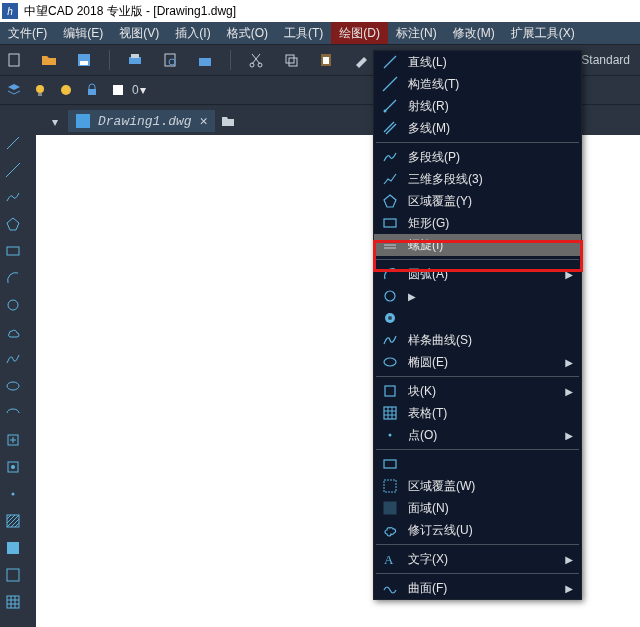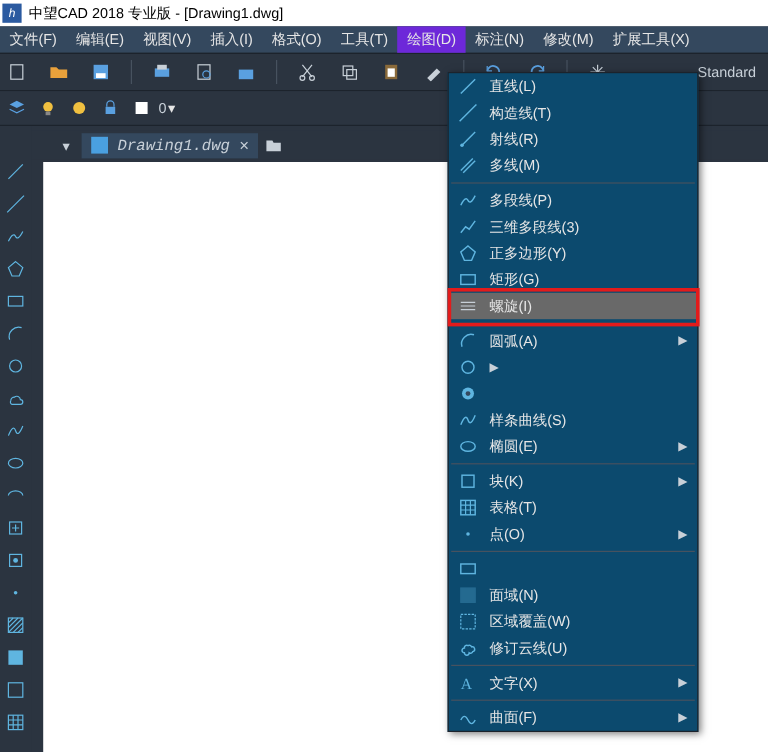--- a/index.html
+++ b/index.html
@@ -1,38 +1,38 @@
 <!DOCTYPE html>
 <html><head>
 <meta charset="utf-8">
 <style>
   html,body{margin:0;padding:0;width:640px;height:627px;background:#2b3440;font-family:"Microsoft YaHei",sans-serif;font-size:12px;color:#e6e6e6;overflow:hidden}
   .titlebar{height:22px;background:#fff;color:#000;display:flex;align-items:center;padding:0 2px;font-size:12px}
   .titlebar .logo{width:16px;height:16px;background:#2b5aa0;color:#fff;display:flex;align-items:center;justify-content:center;font-size:10px;font-style:italic;margin-right:6px}
   .menubar{height:22px;background:#34485e;display:flex;align-items:stretch}
   .menubar .mitem{padding:11px 8px;display:flex;align-items:center;cursor:default;white-space:nowrap}
-  .menubar .mitem.active{background:#6d28d9}
+  .menubar .mitem.active{background:#7f1d1d}
   .toolbar1{height:30px;background:#2b3440;border-top:1px solid #1c232c;border-bottom:1px solid #1c232c;display:flex;align-items:center;padding:0 2px;gap:11px}
   .toolbar2{height:28px;background:#2b3440;border-bottom:1px solid #1c232c;display:flex;align-items:center;padding:0 2px;gap:2px}
   .tb-btn{width:24px;height:24px;display:flex;align-items:center;justify-content:center;color:#c8d0d8}
   .tb-sep{width:1px;height:20px;background:#47525f;margin:0 2px}
   .tb-style{margin-left:auto;color:#c8d0d8;padding-right:8px}
   .dock{display:flex;height:525px}
   .sidebar{width:26px;background:#2b3440;display:flex;flex-direction:column;align-items:center;padding-top:28px;gap:7px}
   .sb-btn{width:20px;height:20px;display:flex;align-items:center;justify-content:center;color:#5fb5e0}
   .docarea{flex:1;background:#2b3440;position:relative}
   .tabstrip{height:24px;background:#2b3440;display:flex;align-items:center;gap:4px;padding-left:26px;position:absolute;top:4px;left:0;right:0}
   .darrow{width:12px;height:12px;color:#c8d0d8}
   .tab{background:#34485e;padding:3px 8px;display:flex;align-items:center;gap:8px;color:#c8d0d8;font-style:italic;font-family:Liberation Mono, monospace;font-size:13px}
   .tab .ficon{width:14px;height:14px;background:#4aa0e0}
   .tab .close{font-style:normal;color:#c8d0d8}
   .newbtn{width:18px;height:18px;display:flex;align-items:center;justify-content:center;color:#c8d0d8}
   .canvas{position:absolute;top:30px;left:10px;right:0;bottom:0;background:#fff}
   
-  .dd{position:absolute;top:60px;left:373px;width:207px;background:#0c4a6e;border:1px solid #1c232c;box-shadow:2px 2px 6px rgba(0,0,0,.5);z-index:10}
+  .dd{position:absolute;top:50px;left:373px;width:207px;background:#0f172a;border:1px solid #1c232c;box-shadow:2px 2px 6px rgba(0,0,0,.5);z-index:10}
   .dd-row{height:22px;display:flex;align-items:center;padding:0 8px;gap:10px;position:relative}
   .dd-row.hover{background:#696969}
   .dd-ico{width:16px;height:16px;display:flex;align-items:center;justify-content:center;color:#5fb5e0;flex-shrink:0}
   .dd-lbl{flex:1;white-space:nowrap}
   .dd-sub{color:#c8d0d8;font-size:10px}
   .dd-sep{height:1px;background:#47525f;margin:3px 2px}
   .hl{position:absolute;border:3px solid #e31b1b;pointer-events:none;z-index:20}
   svg{display:block}
 </style>
 </head>
@@ -338,21 +338,21 @@
         </svg>
       </div>
       <div class="dd-lbl">三维多段线(3)</div>
     </div>
     <div class="dd-row">
       <div class="dd-ico">
         <svg width="16" height="16">
           <polygon points="8,2 14,7 11,14 5,14 2,7" stroke="#5fb5e0" fill="none" stroke-width="1.2"></polygon>
         </svg>
       </div>
-      <div class="dd-lbl">正多边形(Y)</div>
+      <div class="dd-lbl">区域覆盖(Y)</div>
     </div>
     <div class="dd-row">
       <div class="dd-ico">
         <svg width="16" height="16">
           <rect x="2" y="4" width="12" height="8" stroke="#5fb5e0" fill="none" stroke-width="1.2"></rect>
         </svg>
       </div>
       <div class="dd-lbl">矩形(G)</div>
     </div>
     <div class="dd-row hover">
@@ -440,36 +440,36 @@
     <div class="dd-row">
       <div class="dd-ico">
         <svg width="16" height="16">
           <rect x="2" y="4" width="12" height="8" stroke="#5fb5e0" fill="none" stroke-width="1.2"></rect>
         </svg>
       </div>
     </div>
     <div class="dd-row">
       <div class="dd-ico">
         <svg width="16" height="16">
+          <rect x="2" y="2" width="12" height="12" stroke="#5fb5e0" stroke-dasharray="2 1" fill="none"></rect>
+        </svg>
+      </div>
+      <div class="dd-lbl">区域覆盖(W)</div>
+    </div>
+    <div class="dd-row">
+      <div class="dd-ico">
+        <svg width="16" height="16">
           <rect x="2" y="2" width="12" height="12" fill="#5fb5e0" opacity=".3" stroke="#5fb5e0"></rect>
         </svg>
       </div>
       <div class="dd-lbl">面域(N)</div>
     </div>
     <div class="dd-row">
       <div class="dd-ico">
         <svg width="16" height="16">
-          <rect x="2" y="2" width="12" height="12" stroke="#5fb5e0" stroke-dasharray="2 1" fill="none"></rect>
-        </svg>
-      </div>
-      <div class="dd-lbl">区域覆盖(W)</div>
-    </div>
-    <div class="dd-row">
-      <div class="dd-ico">
-        <svg width="16" height="16">
           <path d="M3 10a2 2 0 012-2 2 2 0 013-2 2 2 0 013 1 2 2 0 011 4 2 2 0 01-3 1 2 2 0 01-4 0 2 2 0 01-2-2" stroke="#5fb5e0" fill="none" stroke-width="1.2"></path>
         </svg>
       </div>
       <div class="dd-lbl">修订云线(U)</div>
     </div>
     <div class="dd-sep"></div>
     <div class="dd-row">
       <div class="dd-ico">
         <svg width="16" height="16">
           <text x="2" y="13" font-size="13" fill="#5fb5e0" font-family="serif">A</text>

